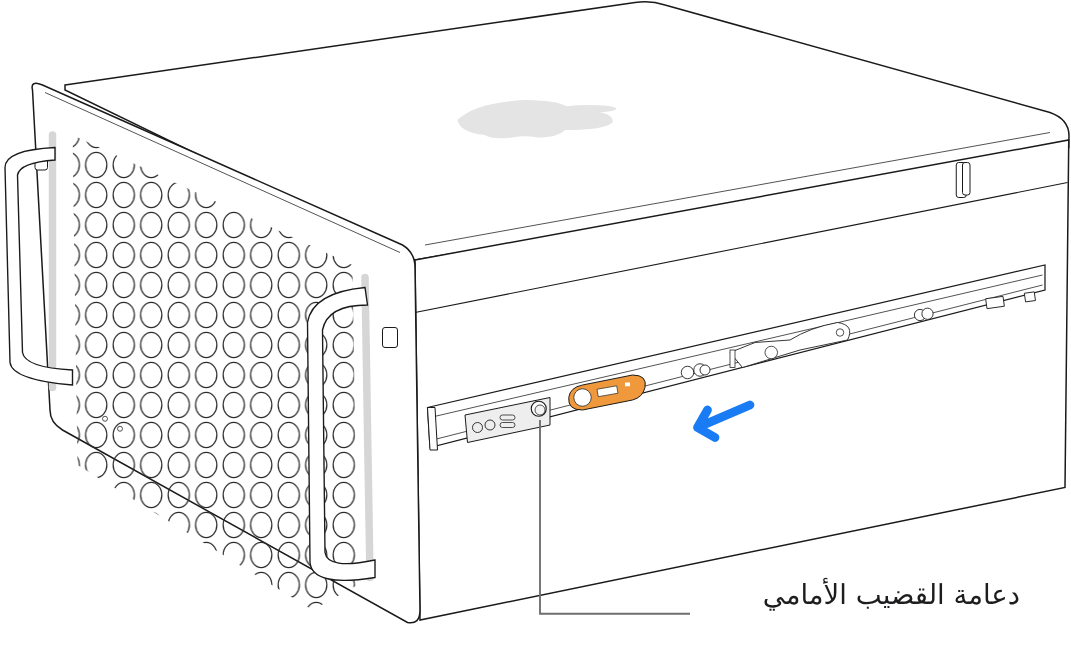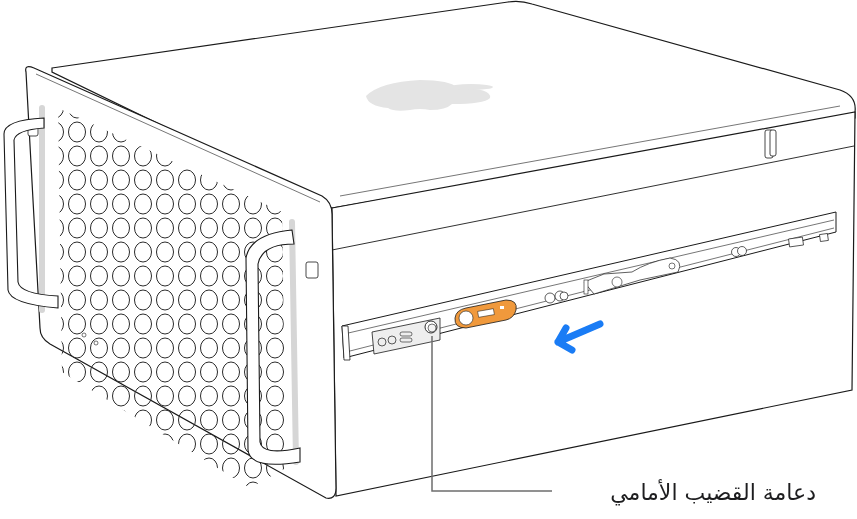--- a/index.html
+++ b/index.html
@@ -1,20 +1,20 @@
 <!DOCTYPE html>
 <html><head>
 <meta charset="utf-8">
 <style>
   html, body { margin: 0; padding: 0; background: #ffffff; }
   body { width: 857px; height: 519px; overflow: hidden; position: relative; }
   #stage { position: absolute; left: 0; top: 0; width: 857px; height: 519px; }
   .callout-label {
     position: absolute;
-    left: 556px; top: 478px;
+    left: 556px; top: 462px;
     width: 260px;
     font-family: "DejaVu Sans", sans-serif;
     font-size: 22px;
     color: #1d1d1f;
     direction: rtl;
     text-align: right;
     white-space: nowrap;
     line-height: 30px;
   }
 </style>

